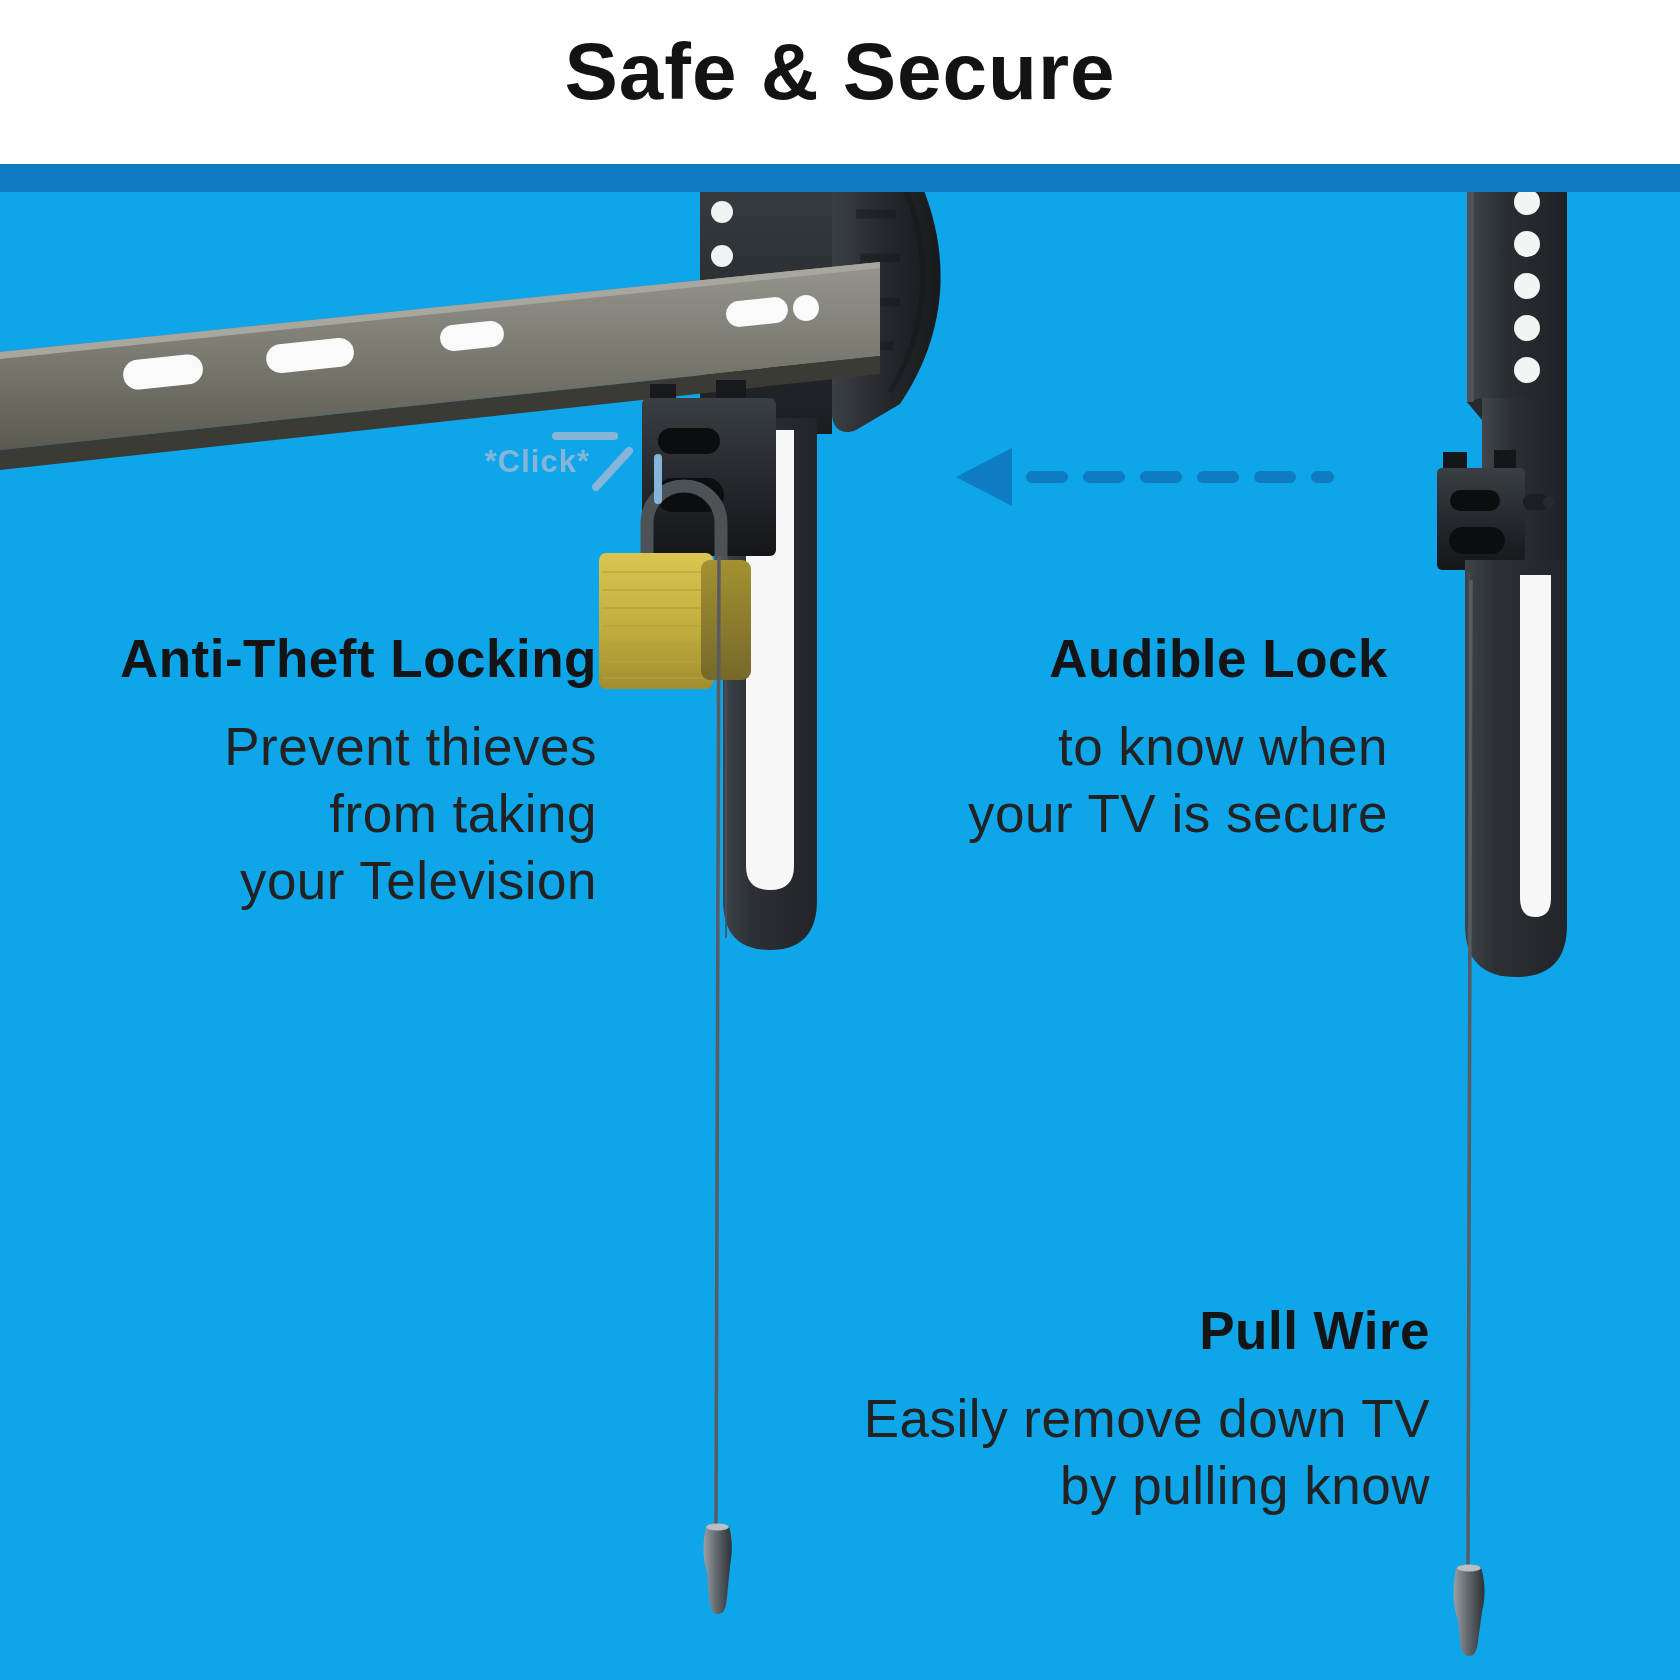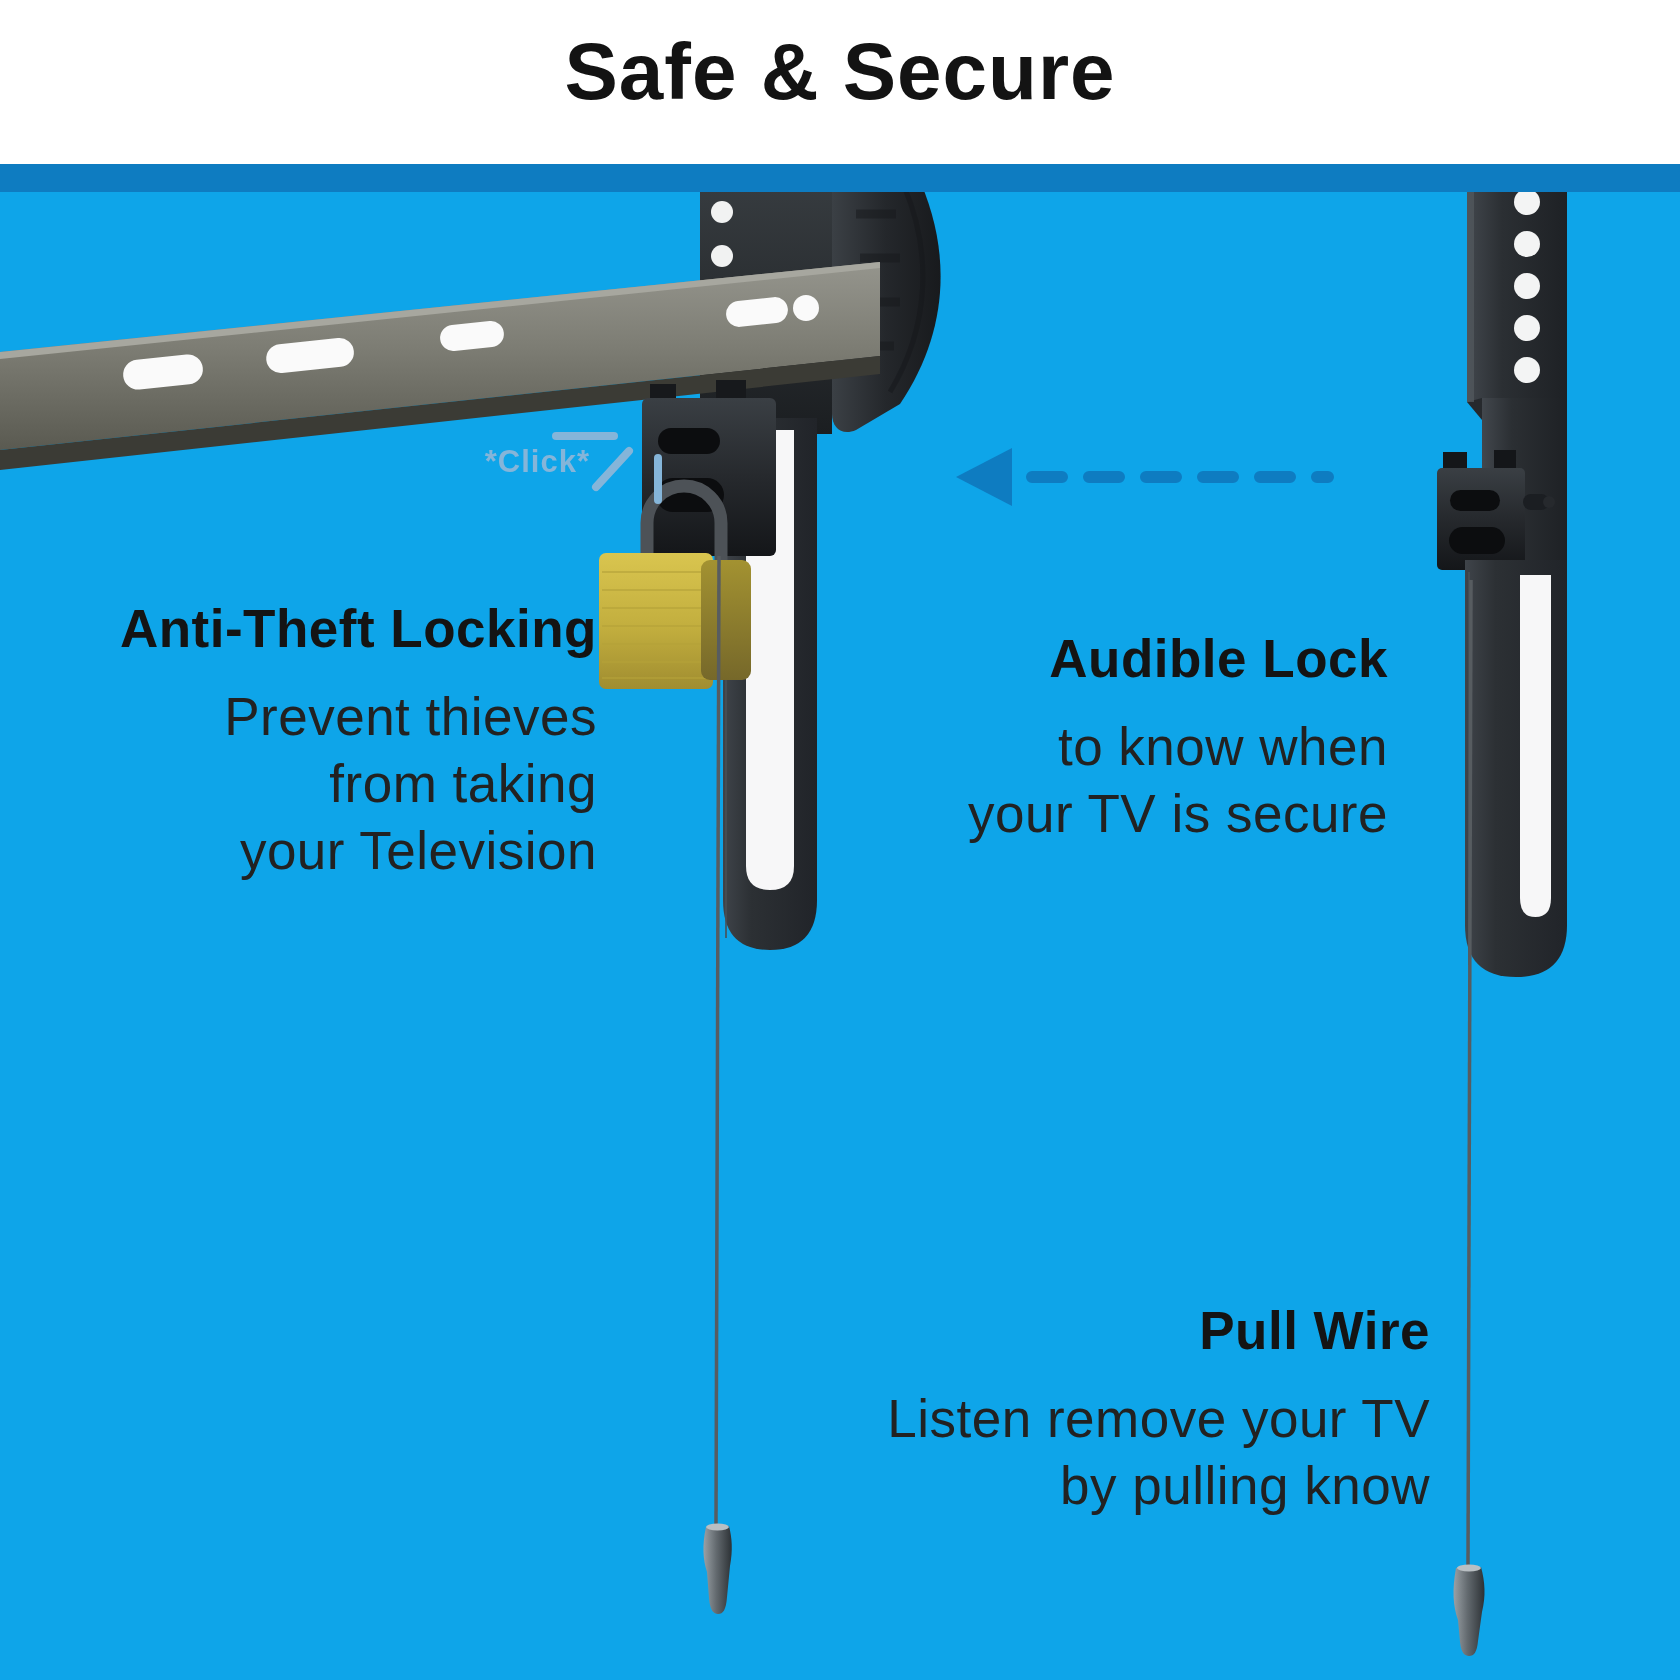--- a/index.html
+++ b/index.html
@@ -12,21 +12,21 @@
   .title{
     position:absolute;top:26px;left:0;width:100%;text-align:center;
     font-size:80px;font-weight:700;color:#131313;letter-spacing:1px;z-index:3;
   }
   .bar{position:absolute;top:164px;left:0;width:100%;height:28px;background:#0e7cc1;z-index:3;}
   .illus{position:absolute;top:0;left:0;z-index:1;}
   .feature{position:absolute;text-align:right;z-index:4;}
   .feature h2{margin:0;font-size:53px;font-weight:700;color:#141414;letter-spacing:.5px;}
   .feature .desc{margin-top:24px;font-size:53px;line-height:67px;color:#222222;letter-spacing:.5px;}
   .feature .desc span{display:block;}
-  #f-anti{top:598px;right:1083px;}
+  #f-anti{top:628px;right:1083px;}
   #f-audible{top:628px;right:292px;}
   #f-pull{top:1300px;right:250px;}
 </style>
 </head>
 <body>
 
 <div class="canvas">
 
   <div class="header"></div>
   <div class="title">Safe &amp; Secure</div>
@@ -176,18 +176,18 @@
     <h2>Audible Lock</h2>
     <div class="desc">
       <span>to know when</span>
       <span>your TV is secure</span>
     </div>
   </div>
 
   <div class="feature" id="f-pull">
     <h2>Pull Wire</h2>
     <div class="desc">
-      <span>Listen remove your TV</span>
+      <span>Easily remove down TV</span>
       <span>by pulling know</span>
     </div>
   </div>
 
 </div>
 
 </body></html>

